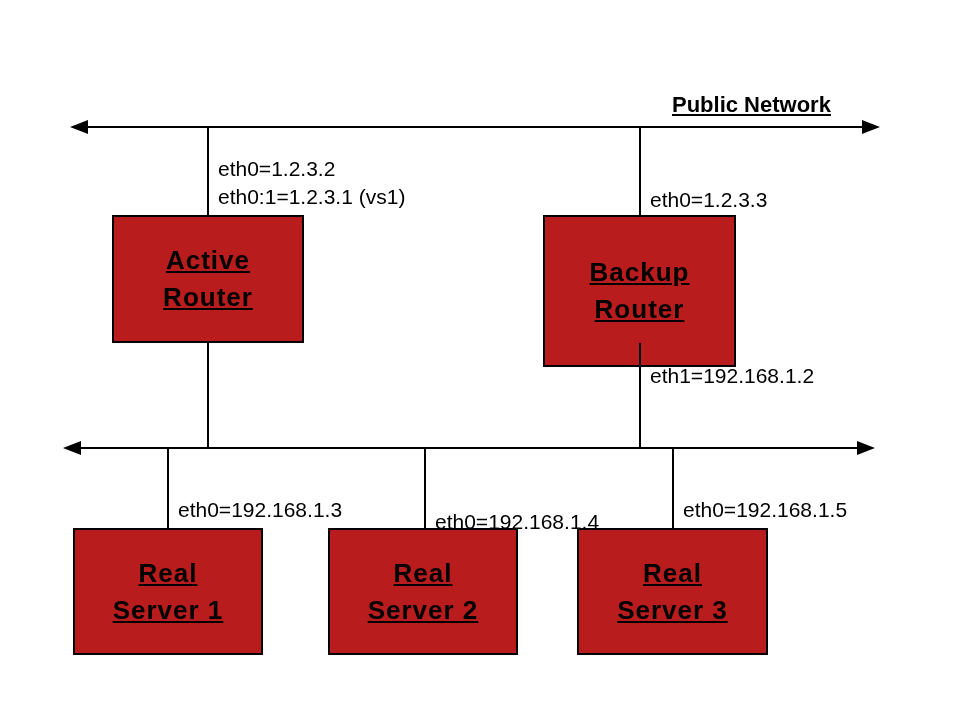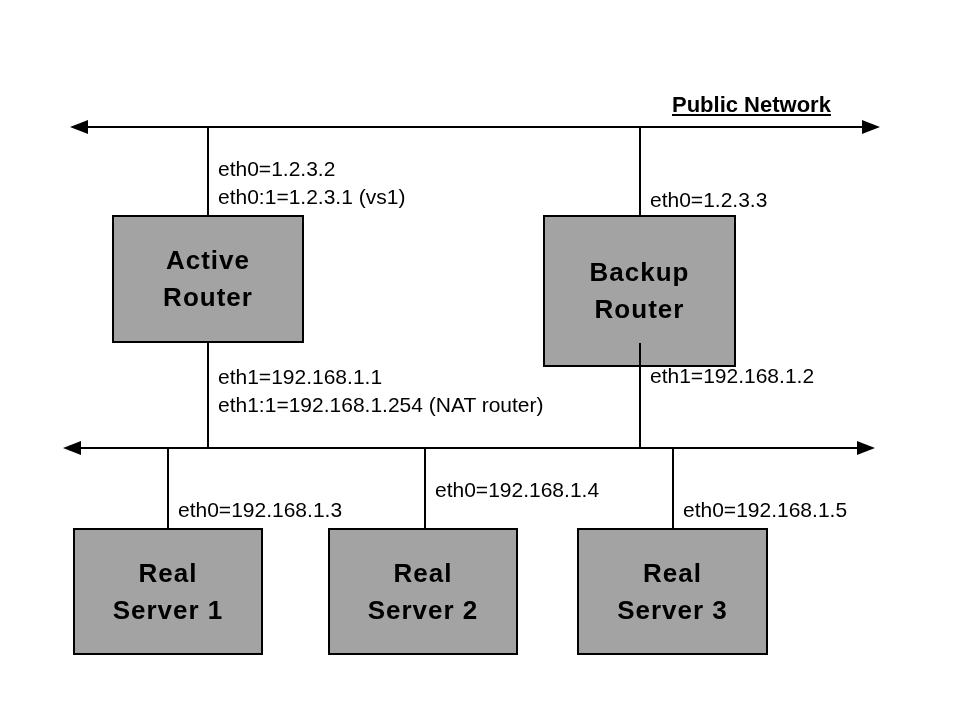--- a/index.html
+++ b/index.html
@@ -38,25 +38,26 @@
     position: absolute;
     width: 0; height: 0;
     border-top: 7px solid transparent;
     border-bottom: 7px solid transparent;
     border-left: 18px solid #000000;
   }
   
   .node {
     position: absolute;
     box-sizing: border-box;
-    background: #a3a3a3;
+    background: #b91c1c;
     border: 2px solid #000000;
     display: flex;
     align-items: center;
     justify-content: center;
+    text-decoration: underline;
   }
   .node-label {
     font-size: 26px;
     font-weight: bold;
     letter-spacing: 1px;
     line-height: 37px;
     text-align: center;
     white-space: pre-line;
   }
   
@@ -98,34 +99,32 @@
 Router</span>
   </div>
   <div class="node" style="left:543px; top:215px; width:193px; height:152px;">
     <span class="node-label">Backup
 Router</span>
   </div>
 
   <div class="vline" style="left:207px; top:343px; height:105px;"></div>
   <div class="vline" style="left:639px; top:343px; height:105px;"></div>
 
-  <div class="if-label" style="left:218px; top:363px;">eth1=192.168.1.1
-eth1:1=192.168.1.254 (NAT router)</div>
   <div class="if-label" style="left:650px; top:362px;">eth1=192.168.1.2</div>
 
   <div class="arrow-left" style="left:63px;  top:441px;"></div>
   <div class="hline" style="left:79px; top:447px; width:778px;"></div>
   <div class="arrow-right" style="left:857px; top:441px;"></div>
 
   <div class="vline" style="left:167px; top:449px; height:79px;"></div>
   <div class="vline" style="left:424px; top:449px; height:79px;"></div>
   <div class="vline" style="left:672px; top:449px; height:79px;"></div>
 
   <div class="if-label" style="left:178px; top:496px;">eth0=192.168.1.3</div>
-  <div class="if-label" style="left:435px; top:476px;">eth0=192.168.1.4</div>
+  <div class="if-label" style="left:435px; top:508px;">eth0=192.168.1.4</div>
   <div class="if-label" style="left:683px; top:496px;">eth0=192.168.1.5</div>
 
   <div class="node" style="left:73px; top:528px; width:190px; height:127px;">
     <span class="node-label">Real
 Server 1</span>
   </div>
   <div class="node" style="left:328px; top:528px; width:190px; height:127px;">
     <span class="node-label">Real
 Server 2</span>
   </div>

